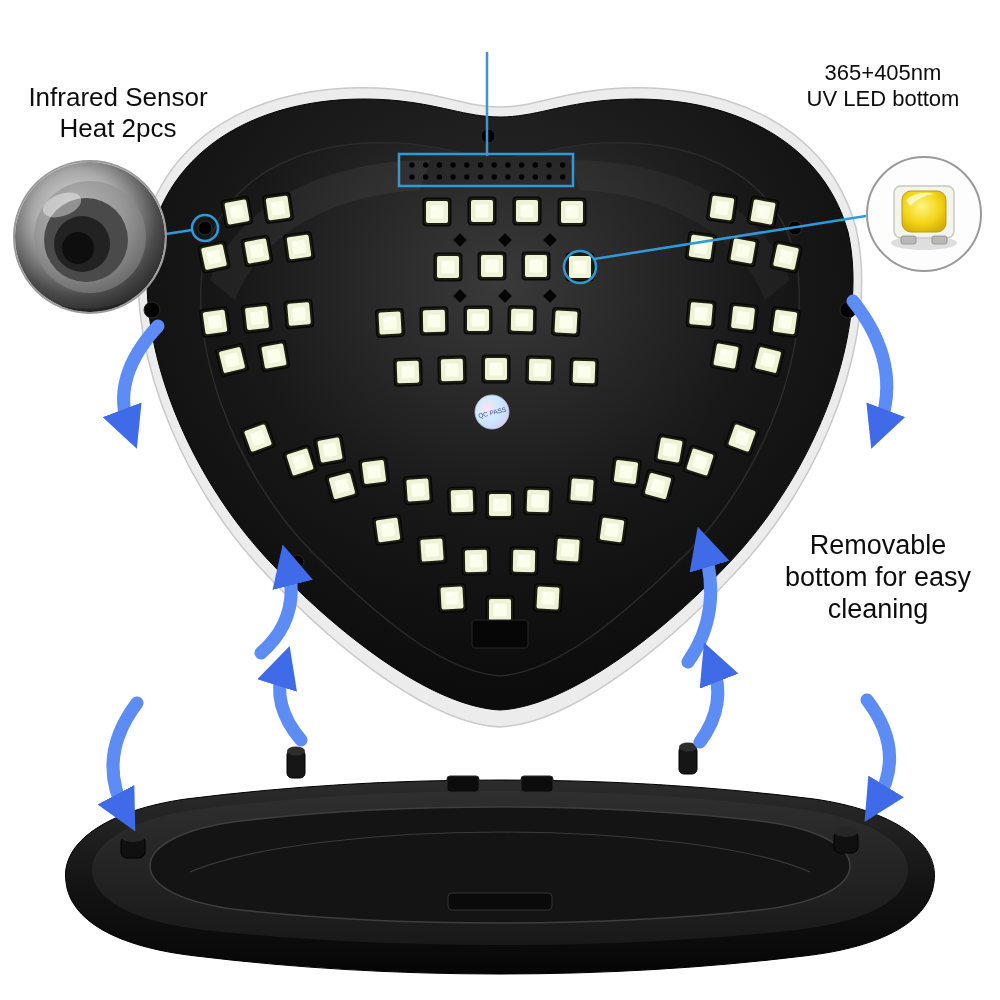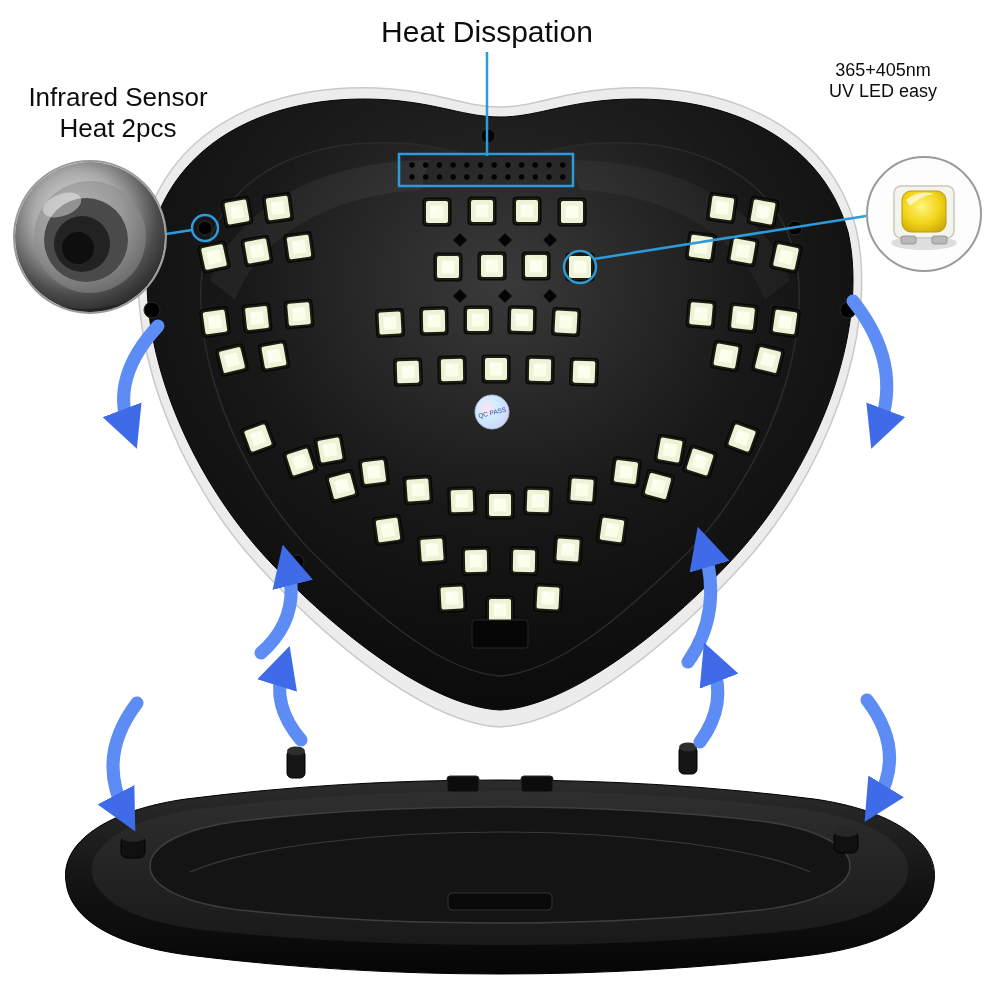--- a/index.html
+++ b/index.html
@@ -11,21 +11,21 @@
   }
   html,body{margin:0;padding:0;background:var(--bg);}
   .stage{
     position:relative;width:1000px;height:1000px;background:var(--bg);
     font-family:"Liberation Sans", sans-serif;color:var(--text);overflow:hidden;
   }
   .stage svg{position:absolute;left:0;top:0;}
   .label{position:absolute;text-align:center;line-height:1.18;color:var(--text);}
   .label-heat{left:287px;top:14px;width:400px;font-size:30px;}
   .label-ir{left:6px;top:82px;width:224px;font-size:26px;}
-  .label-uv{left:770px;top:60px;width:226px;font-size:18px;}
+  .label-uv{left:770px;top:60px;width:226px;font-size:22px;}
   .label-removable{left:760px;top:530px;width:236px;font-size:27px;}
   .arrow{stroke:var(--arrow-blue);stroke-width:13;fill:none;stroke-linecap:round;}
   .arrowhead-shape{fill:var(--arrowhead-blue);}
   .callout{stroke:var(--callout-blue);fill:none;stroke-width:2.5;}
 </style>
 </head>
 <body>
 
 <div class="stage">
 
@@ -277,28 +277,30 @@
       <ellipse cx="924" cy="243" rx="33" ry="7" fill="#000000" opacity="0.12"></ellipse>
       <rect x="894" y="186" width="60" height="52" rx="7" fill="#f4f4ee" stroke="#c9c9c0" stroke-width="1.5"></rect>
       <rect x="902" y="191" width="44" height="41" rx="9" fill="url(#chipYellow)" stroke="#bd9c06" stroke-width="1"></rect>
       <path d="M 906 200 Q 918 190 934 194 Q 920 196 910 206 Z" fill="#ffffff" opacity="0.65"></path>
       <rect x="901" y="236" width="15" height="8" rx="2" fill="#b8b8b8" stroke="#8d8d8d" stroke-width="0.8"></rect>
       <rect x="932" y="236" width="15" height="8" rx="2" fill="#b8b8b8" stroke="#8d8d8d" stroke-width="0.8"></rect>
     </g>
   </g>
 </svg>
 
-<div class="label label-heat">
-  <div>Heat Disspation</div>
-</div>
 
 <div class="label label-ir">
   <div>Infrared Sensor</div>
   <div>Heat 2pcs</div>
 </div>
 
 <div class="label label-uv">
   <div>365+405nm</div>
-  <div>UV LED easy</div>
+  <div>UV LED bottom</div>
 </div>
 
-
+<div class="label label-removable">
+  <div>Removable</div>
+  <div>bottom for easy</div>
+  <div>cleaning</div>
 </div>
 
+</div>
+
 </body></html>

